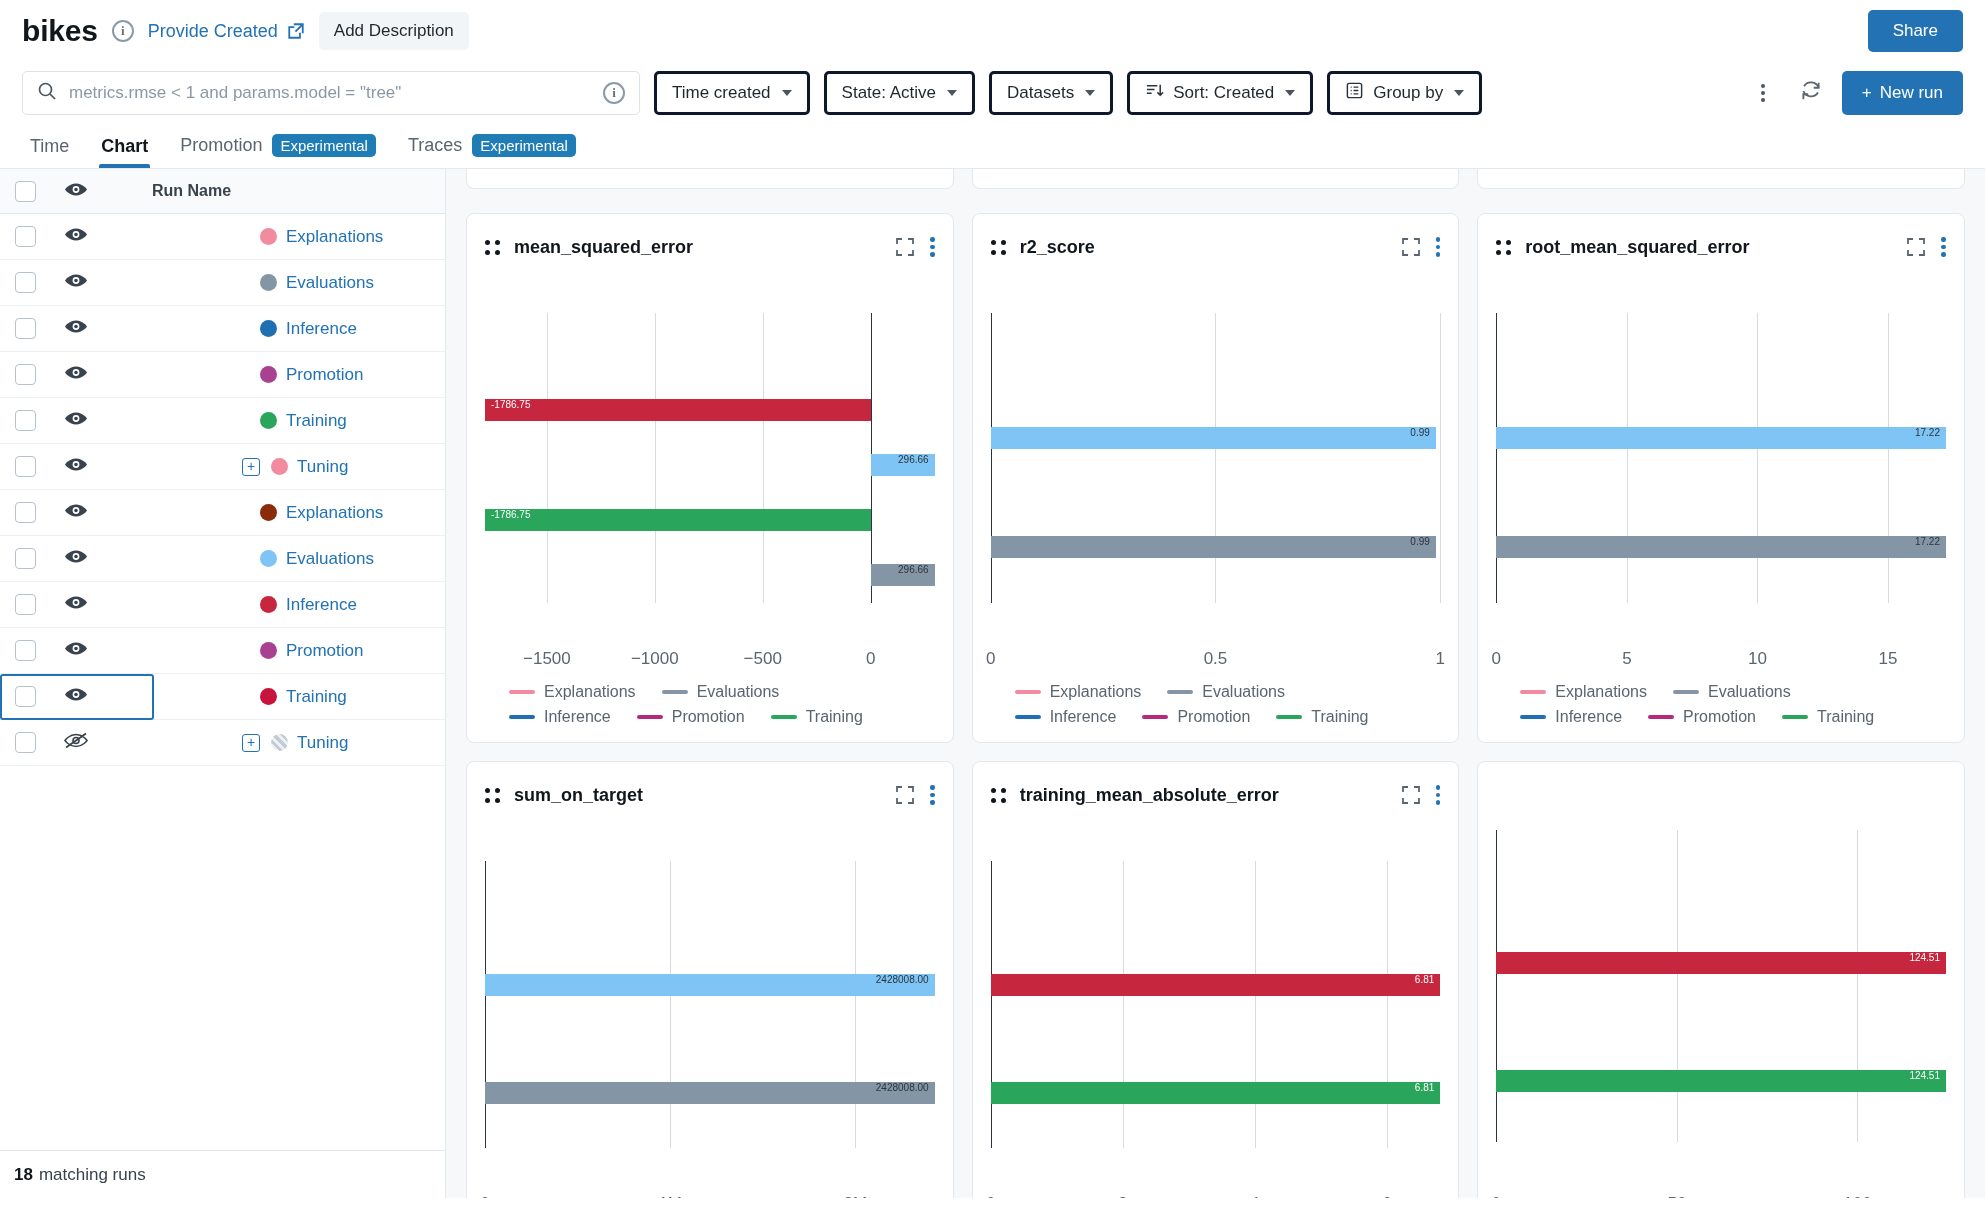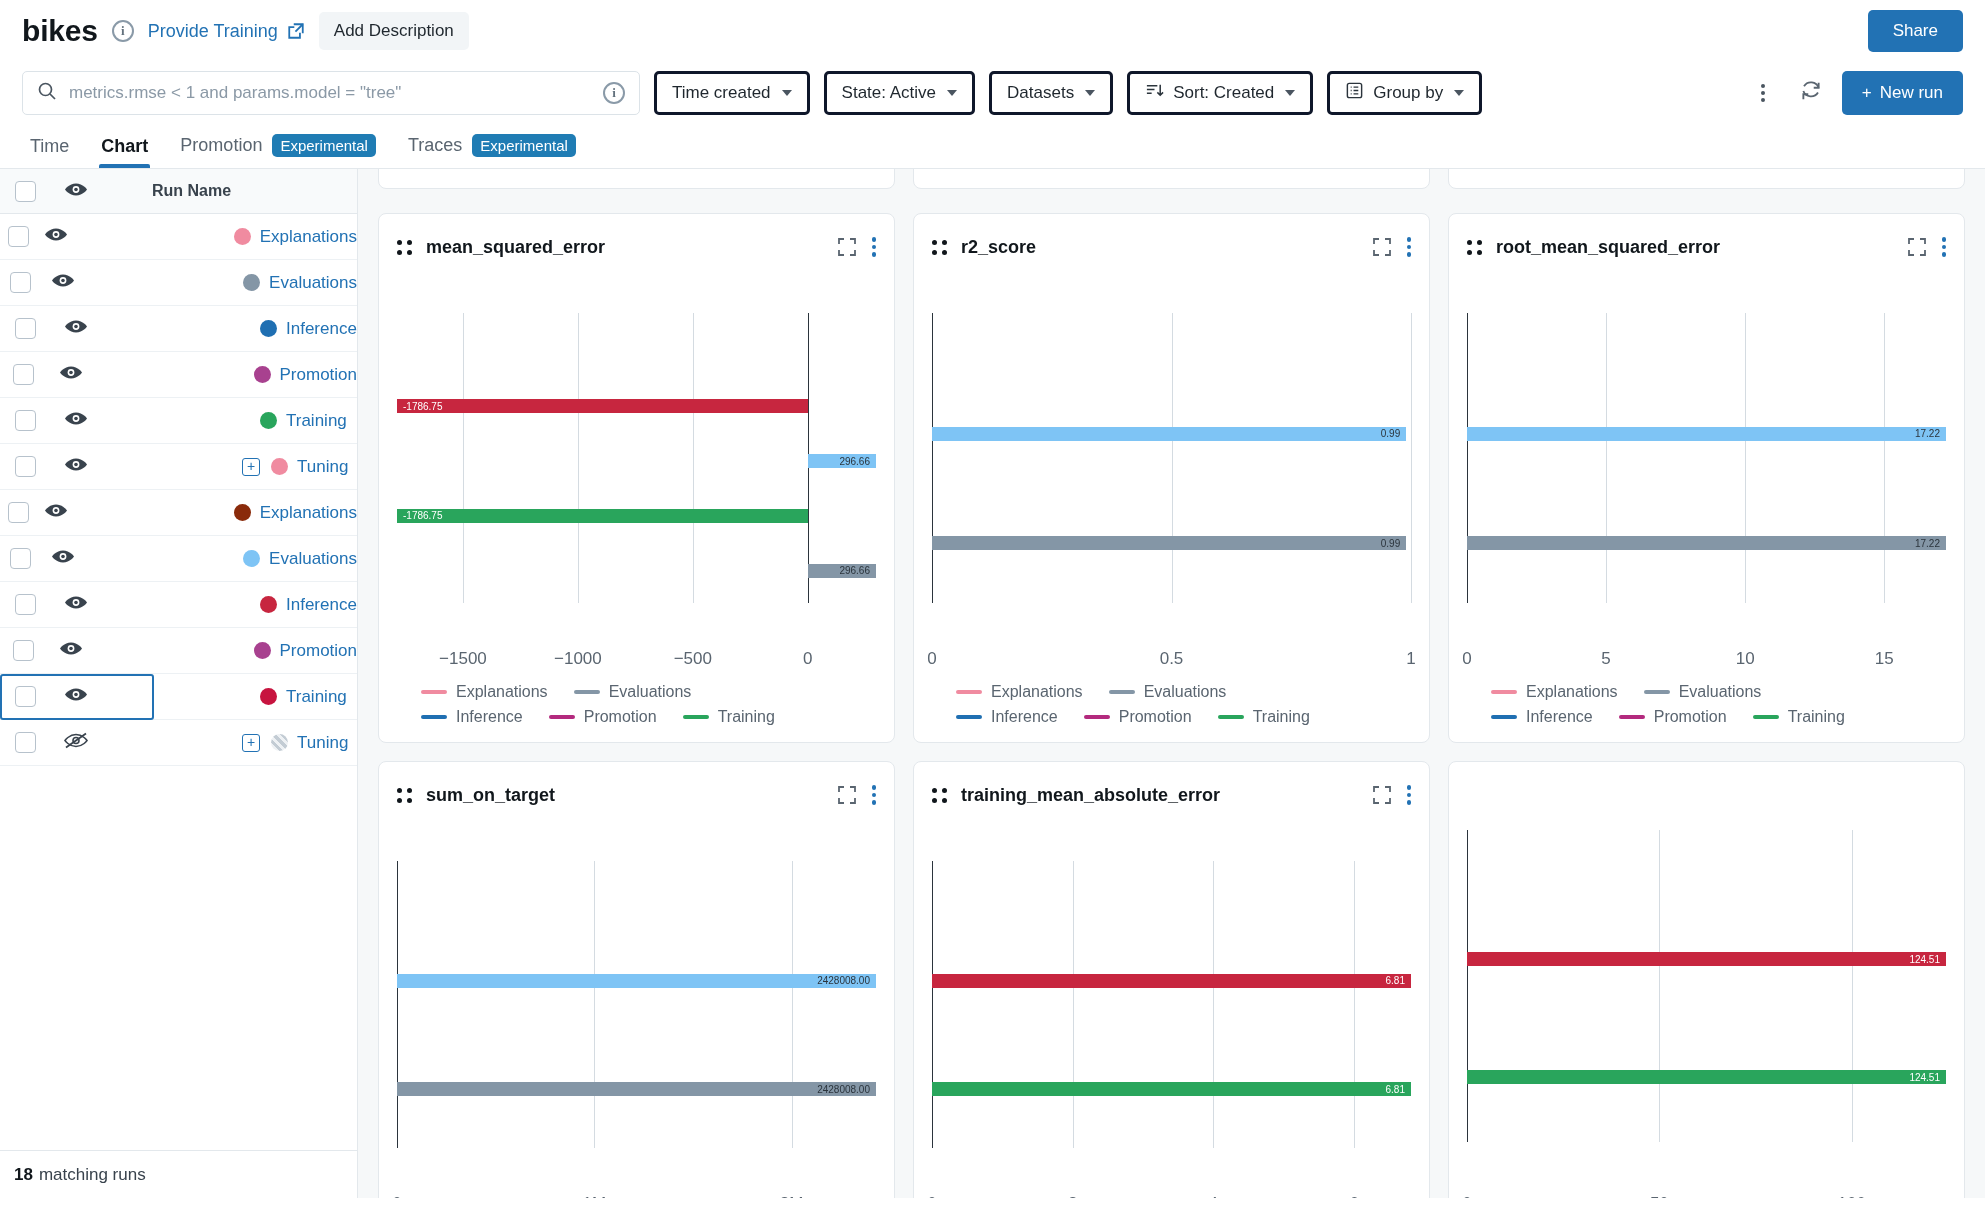--- a/index.html
+++ b/index.html
@@ -96,21 +96,21 @@
   .badge-exp {
     background: #1f7cb4; color: #fff; font-size: 15px;
     padding: 3px 8px; border-radius: 5px; font-weight: 400;
   }
 
   
   .body-wrap { display: flex; height: 1030px; border-top: 1px solid #e3e8ec; }
 
   
   .runs-panel {
-    width: 358px; background: #fff; border-right: 1px solid #e3e8ec;
+    width: 446px; background: #fff; border-right: 1px solid #e3e8ec;
     display: flex; flex-direction: column; position: relative;
   }
   .runs-head {
     height: 45px; background: #f8fafb; border-bottom: 1px solid #e3e8ec;
     display: flex; align-items: center; font-size: 16px;
     font-weight: 700; color: #39434d;
   }
   .cell-chk { width: 50px; display: flex; justify-content: center; align-items: center; }
   .cell-eye { width: 52px; display: flex; justify-content: center; align-items: center; }
   .cell-name { flex: 1; display: flex; align-items: center; gap: 10px; padding-left: 8px; }
@@ -174,21 +174,21 @@
   .card-title { font-size: 18px; font-weight: 700; color: #11171c; flex: 1; }
   .expand-ic { width: 22px; height: 22px; flex: none; cursor: pointer; }
   .kebab-blue { display: flex; flex-direction: column; gap: 3px; align-items: center; cursor: pointer; }
   .kebab-blue i { width: 4.5px; height: 4.5px; border-radius: 50%; background: #2272b4; display: block; }
 
   
   .plot { flex: 1; position: relative; margin-top: 18px; }
   .plot-inner { position: absolute; inset: 0; }
   .axis-line { position: absolute; width: 1px; background: #2b343c; }
   .gridline { position: absolute; width: 1px; background: #d4dbe1; }
-  .bar { position: absolute; height: 14px; display: flex; align-items: center; }
+  .bar { position: absolute; height: 22px; display: flex; align-items: flex-start; }
   .bar-label {
     font-size: 10px; color: #fff; padding: 0 6px; white-space: nowrap;
     font-family: "Liberation Sans", sans-serif;
   }
   .bar-label.dark { color: #2b343c; }
   .ticks { position: absolute; left: 0; right: 0; bottom: -2px; height: 26px; }
   .tick {
     position: absolute; font-size: 17px; color: #5a6570;
     transform: translateX(-50%); white-space: nowrap;
   }
@@ -200,21 +200,21 @@
   .leg-swatch { width: 26px; height: 4px; border-radius: 2px; flex: none; }
   .leg-row { display: flex; gap: 26px; }
 </style>
 </head>
 <body>
 
 <div class="topbar">
   <div class="exp-title">bikes</div>
   <span class="icon-circle-i">i</span>
   <span class="feedback-link">
-    <span>Provide Training</span>
+    <span>Provide Created</span>
     <span class="ext-icon">
       <svg viewBox="0 0 16 16" width="18" height="18">
           <path d="M6 2h8v8" fill="none" stroke="#2272b4" stroke-width="1.6"></path>
           <path d="M14 2 7.5 8.5" fill="none" stroke="#2272b4" stroke-width="1.6"></path>
           <path d="M11.5 9.5V14H2V4.5h4.5" fill="none" stroke="#2272b4" stroke-width="1.6"></path>
         </svg>
     </span>
   </span>
   <button class="btn-adddesc">Add Description</button>
   <div class="spacer"></div>

